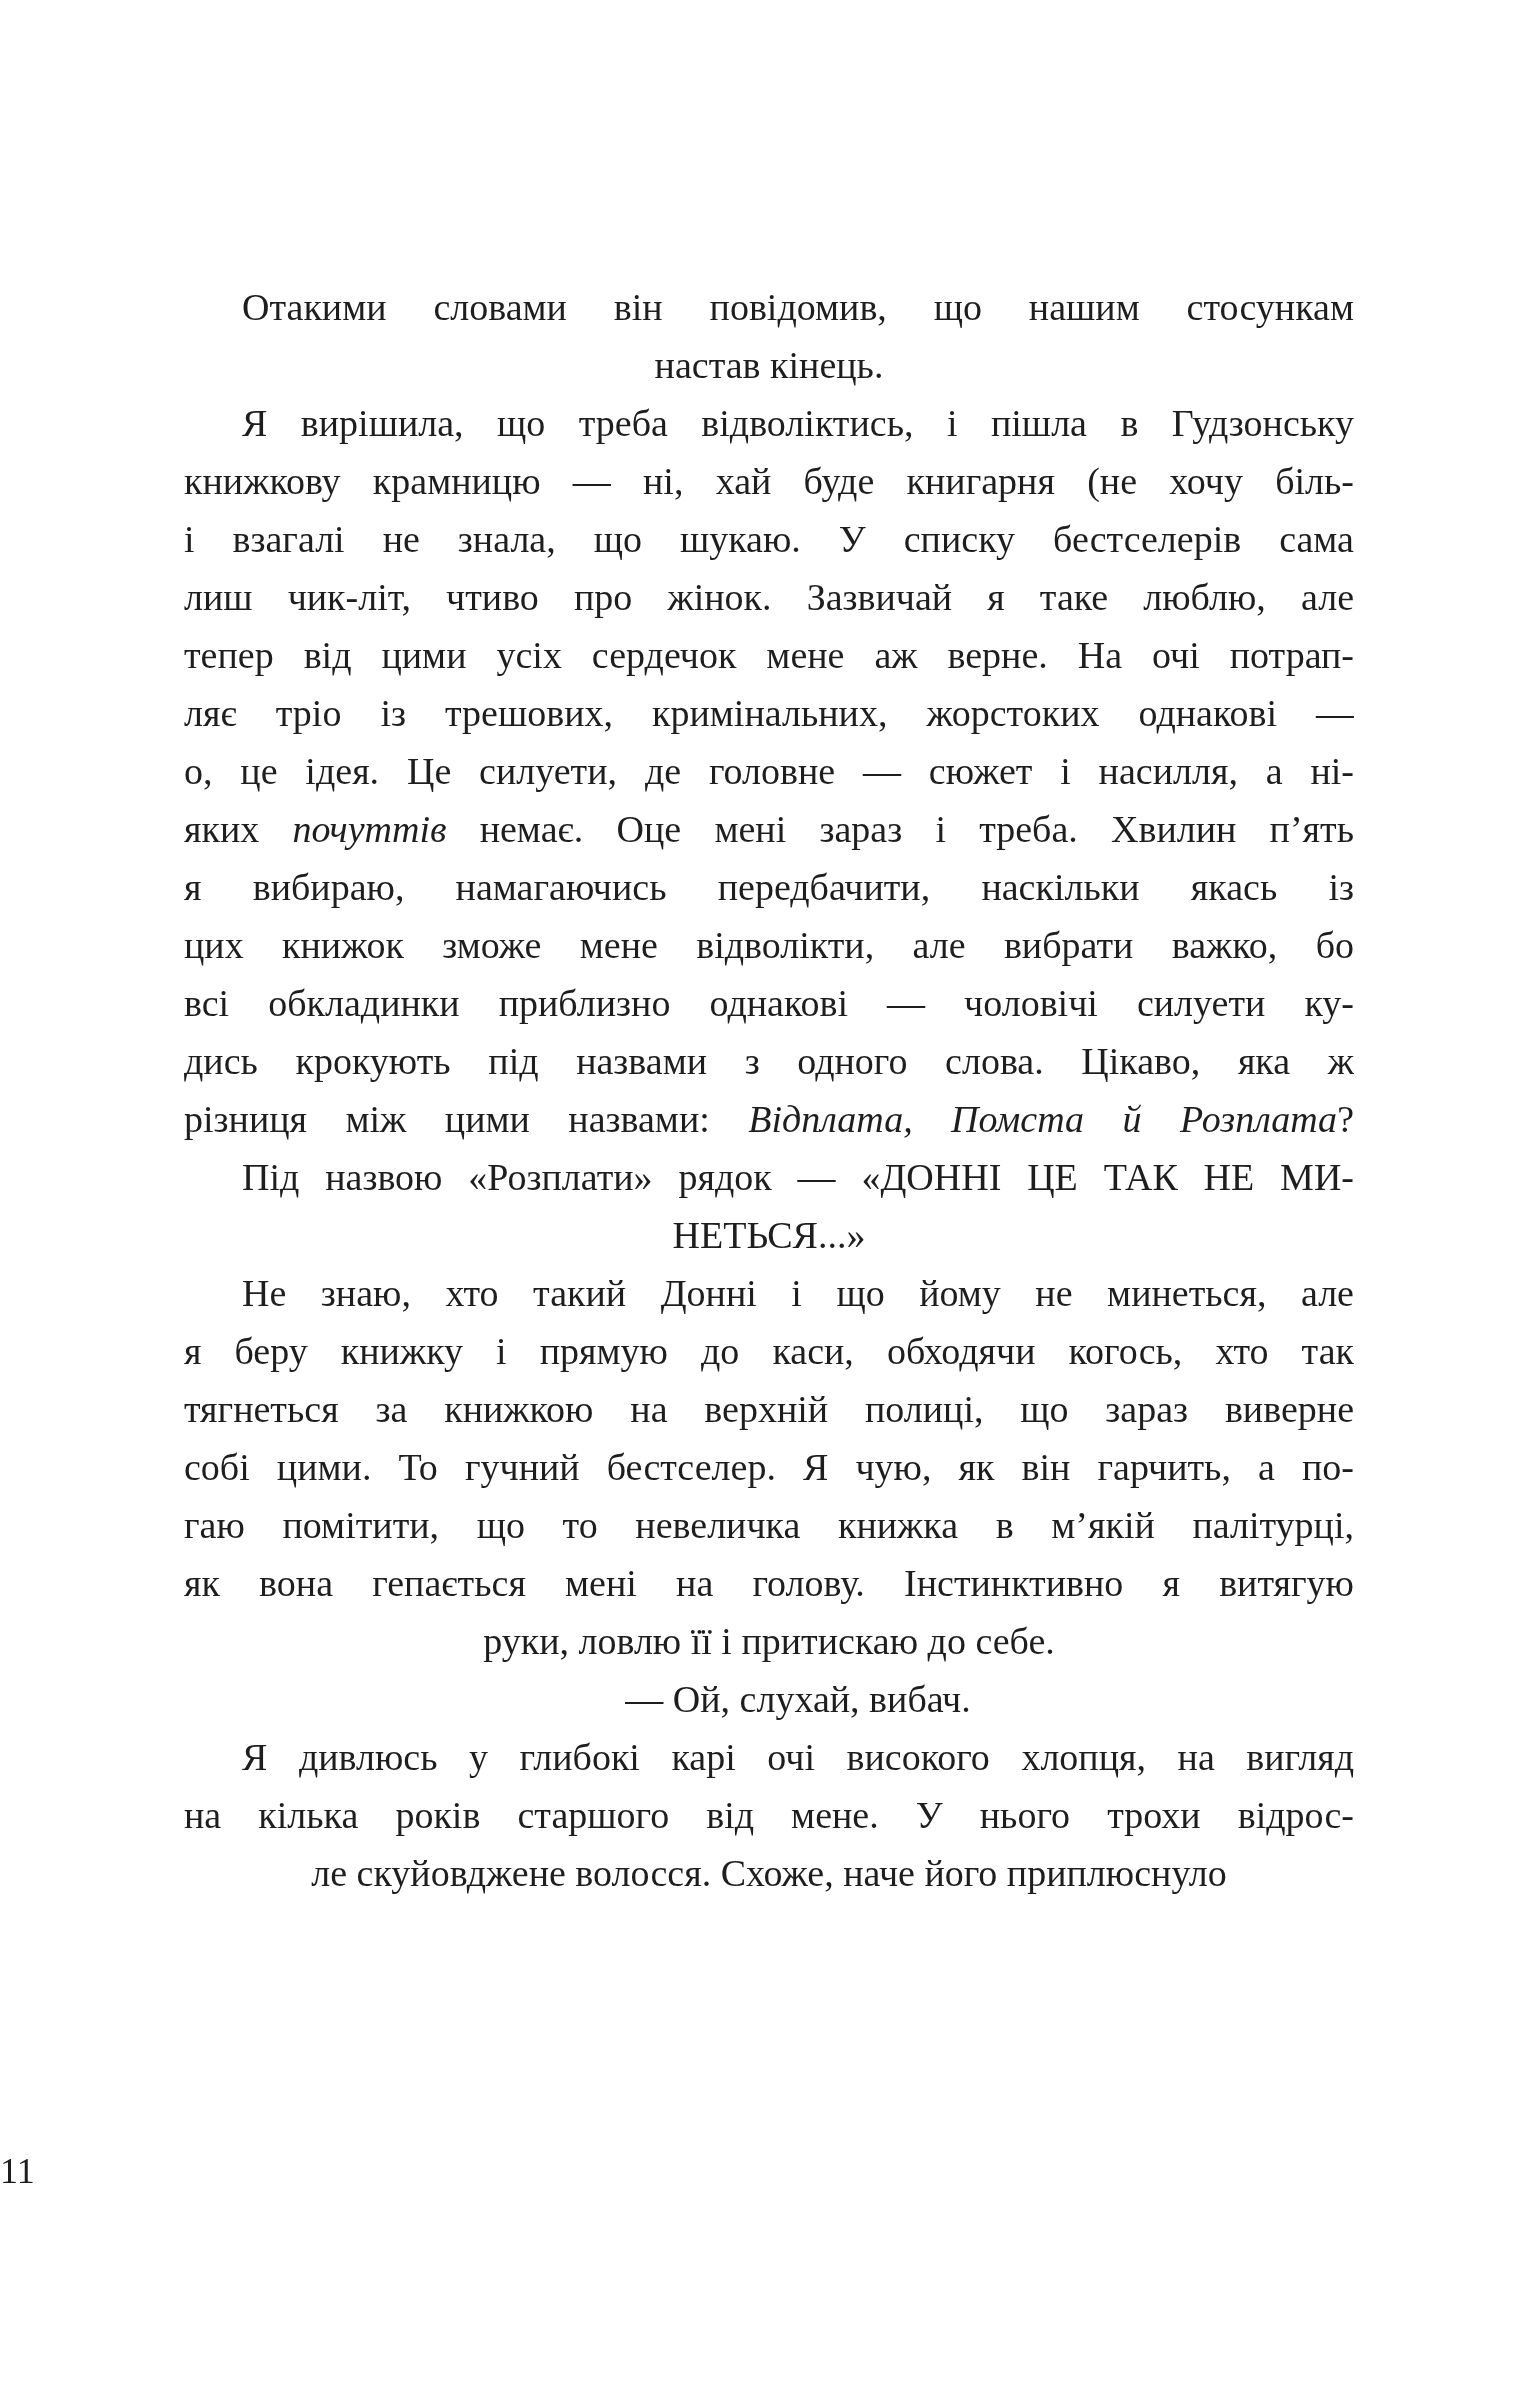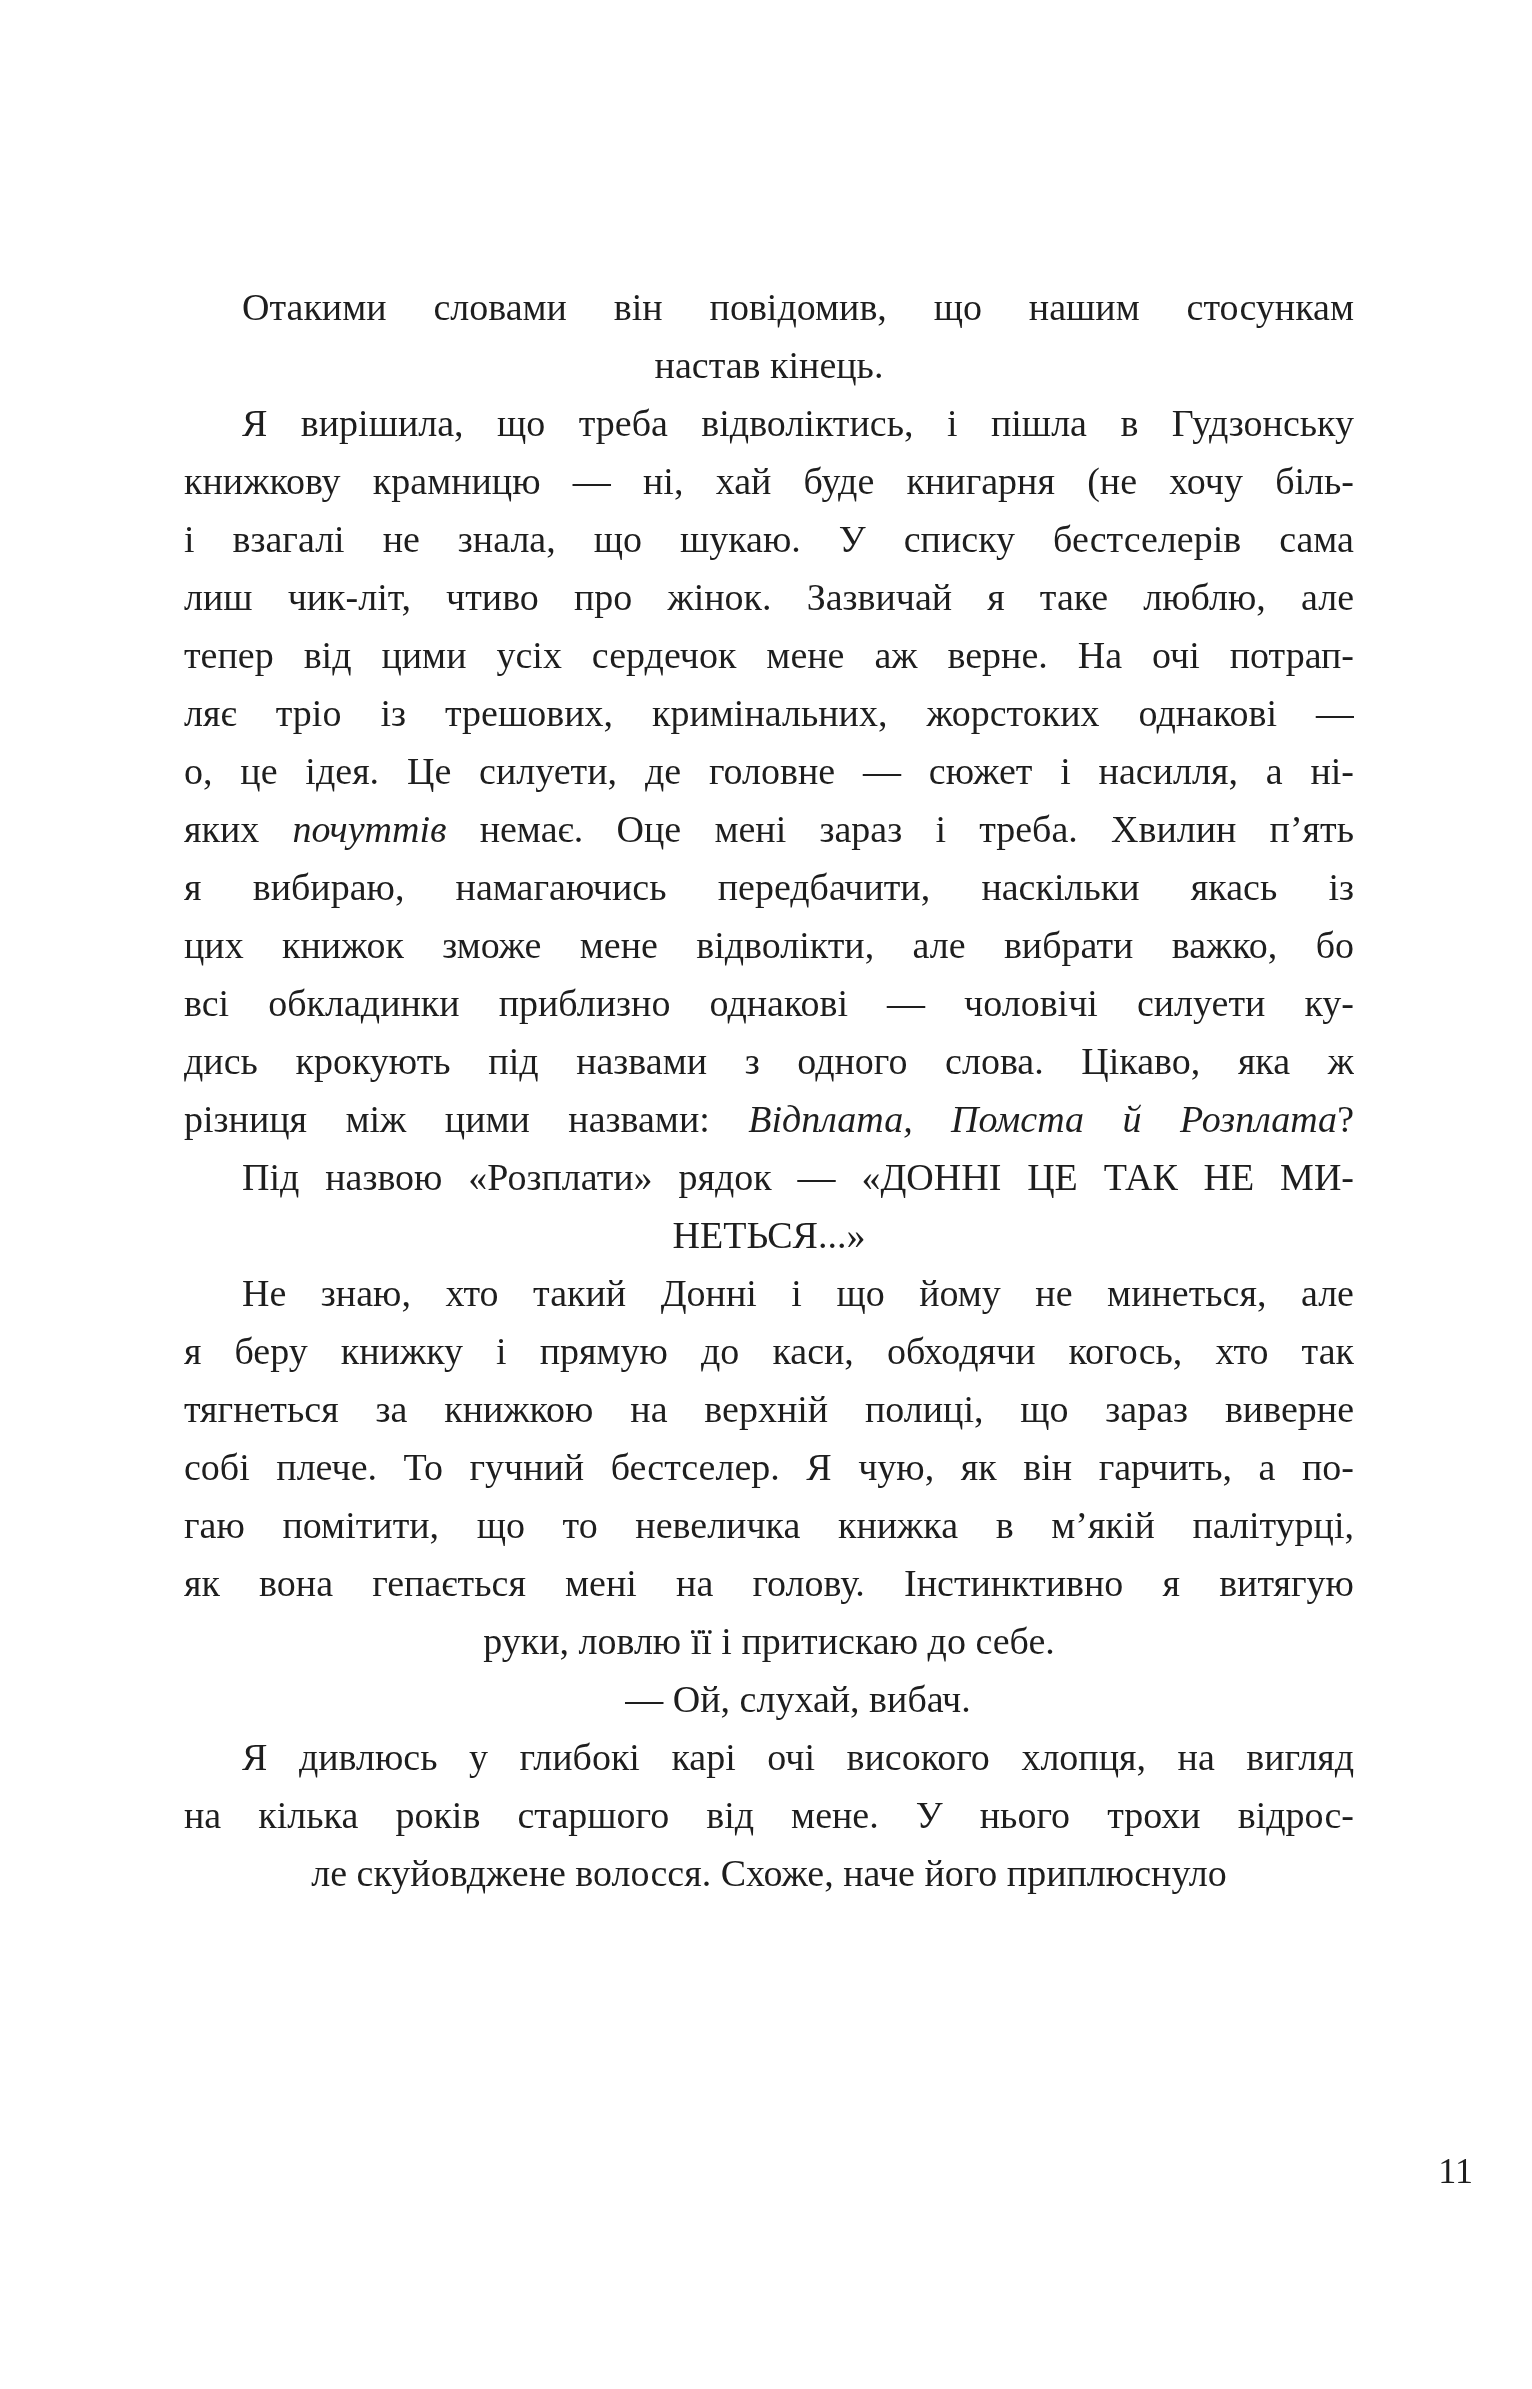--- a/index.html
+++ b/index.html
@@ -31,21 +31,21 @@
     text-align: justify;
     text-align-last: justify;
   }
   .line.indent { text-indent: 58px; }
   .line em { }
   .page-number {
     position: absolute;
     top: 2153px;
     left: 0;
     width: 1473px;
-    text-align: right;
+    text-align: left;
     font-size: 36px;
     line-height: 36px;
     color: #1e1e1e;
   }
 </style>
 </head>
 <body>
 
 <div class="book-page">
   <div class="text-block">
@@ -69,21 +69,21 @@
         <div class="line j"><span>різниця між цими назвами: </span><em>Відплата, Помста й Розплата</em><span>?</span></div>
       </div>
       <div class="paragraph">
         <div class="line j indent"><span>Під назвою «Розплати» рядок — «ДОННІ ЦЕ ТАК НЕ МИ-</span></div>
         <div class="line"><span>НЕТЬСЯ...»</span></div>
       </div>
       <div class="paragraph">
         <div class="line j indent"><span>Не знаю, хто такий Донні і що йому не минеться, але</span></div>
         <div class="line j"><span>я беру книжку і прямую до каси, обходячи когось, хто так</span></div>
         <div class="line j"><span>тягнеться за книжкою на верхній полиці, що зараз виверне</span></div>
-        <div class="line j"><span>собі плече. То гучний бестселер. Я чую, як він гарчить, а по-</span></div>
+        <div class="line j"><span>собі цими. То гучний бестселер. Я чую, як він гарчить, а по-</span></div>
         <div class="line j"><span>гаю помітити, що то невеличка книжка в м’якій палітурці,</span></div>
         <div class="line j"><span>як вона гепається мені на голову. Інстинктивно я витягую</span></div>
         <div class="line"><span>руки, ловлю її і притискаю до себе.</span></div>
       </div>
       <div class="paragraph">
         <div class="line indent"><span>— Ой, слухай, вибач.</span></div>
       </div>
       <div class="paragraph">
         <div class="line j indent"><span>Я дивлюсь у глибокі карі очі високого хлопця, на вигляд</span></div>
         <div class="line j"><span>на кілька років старшого від мене. У нього трохи відрос-</span></div>

